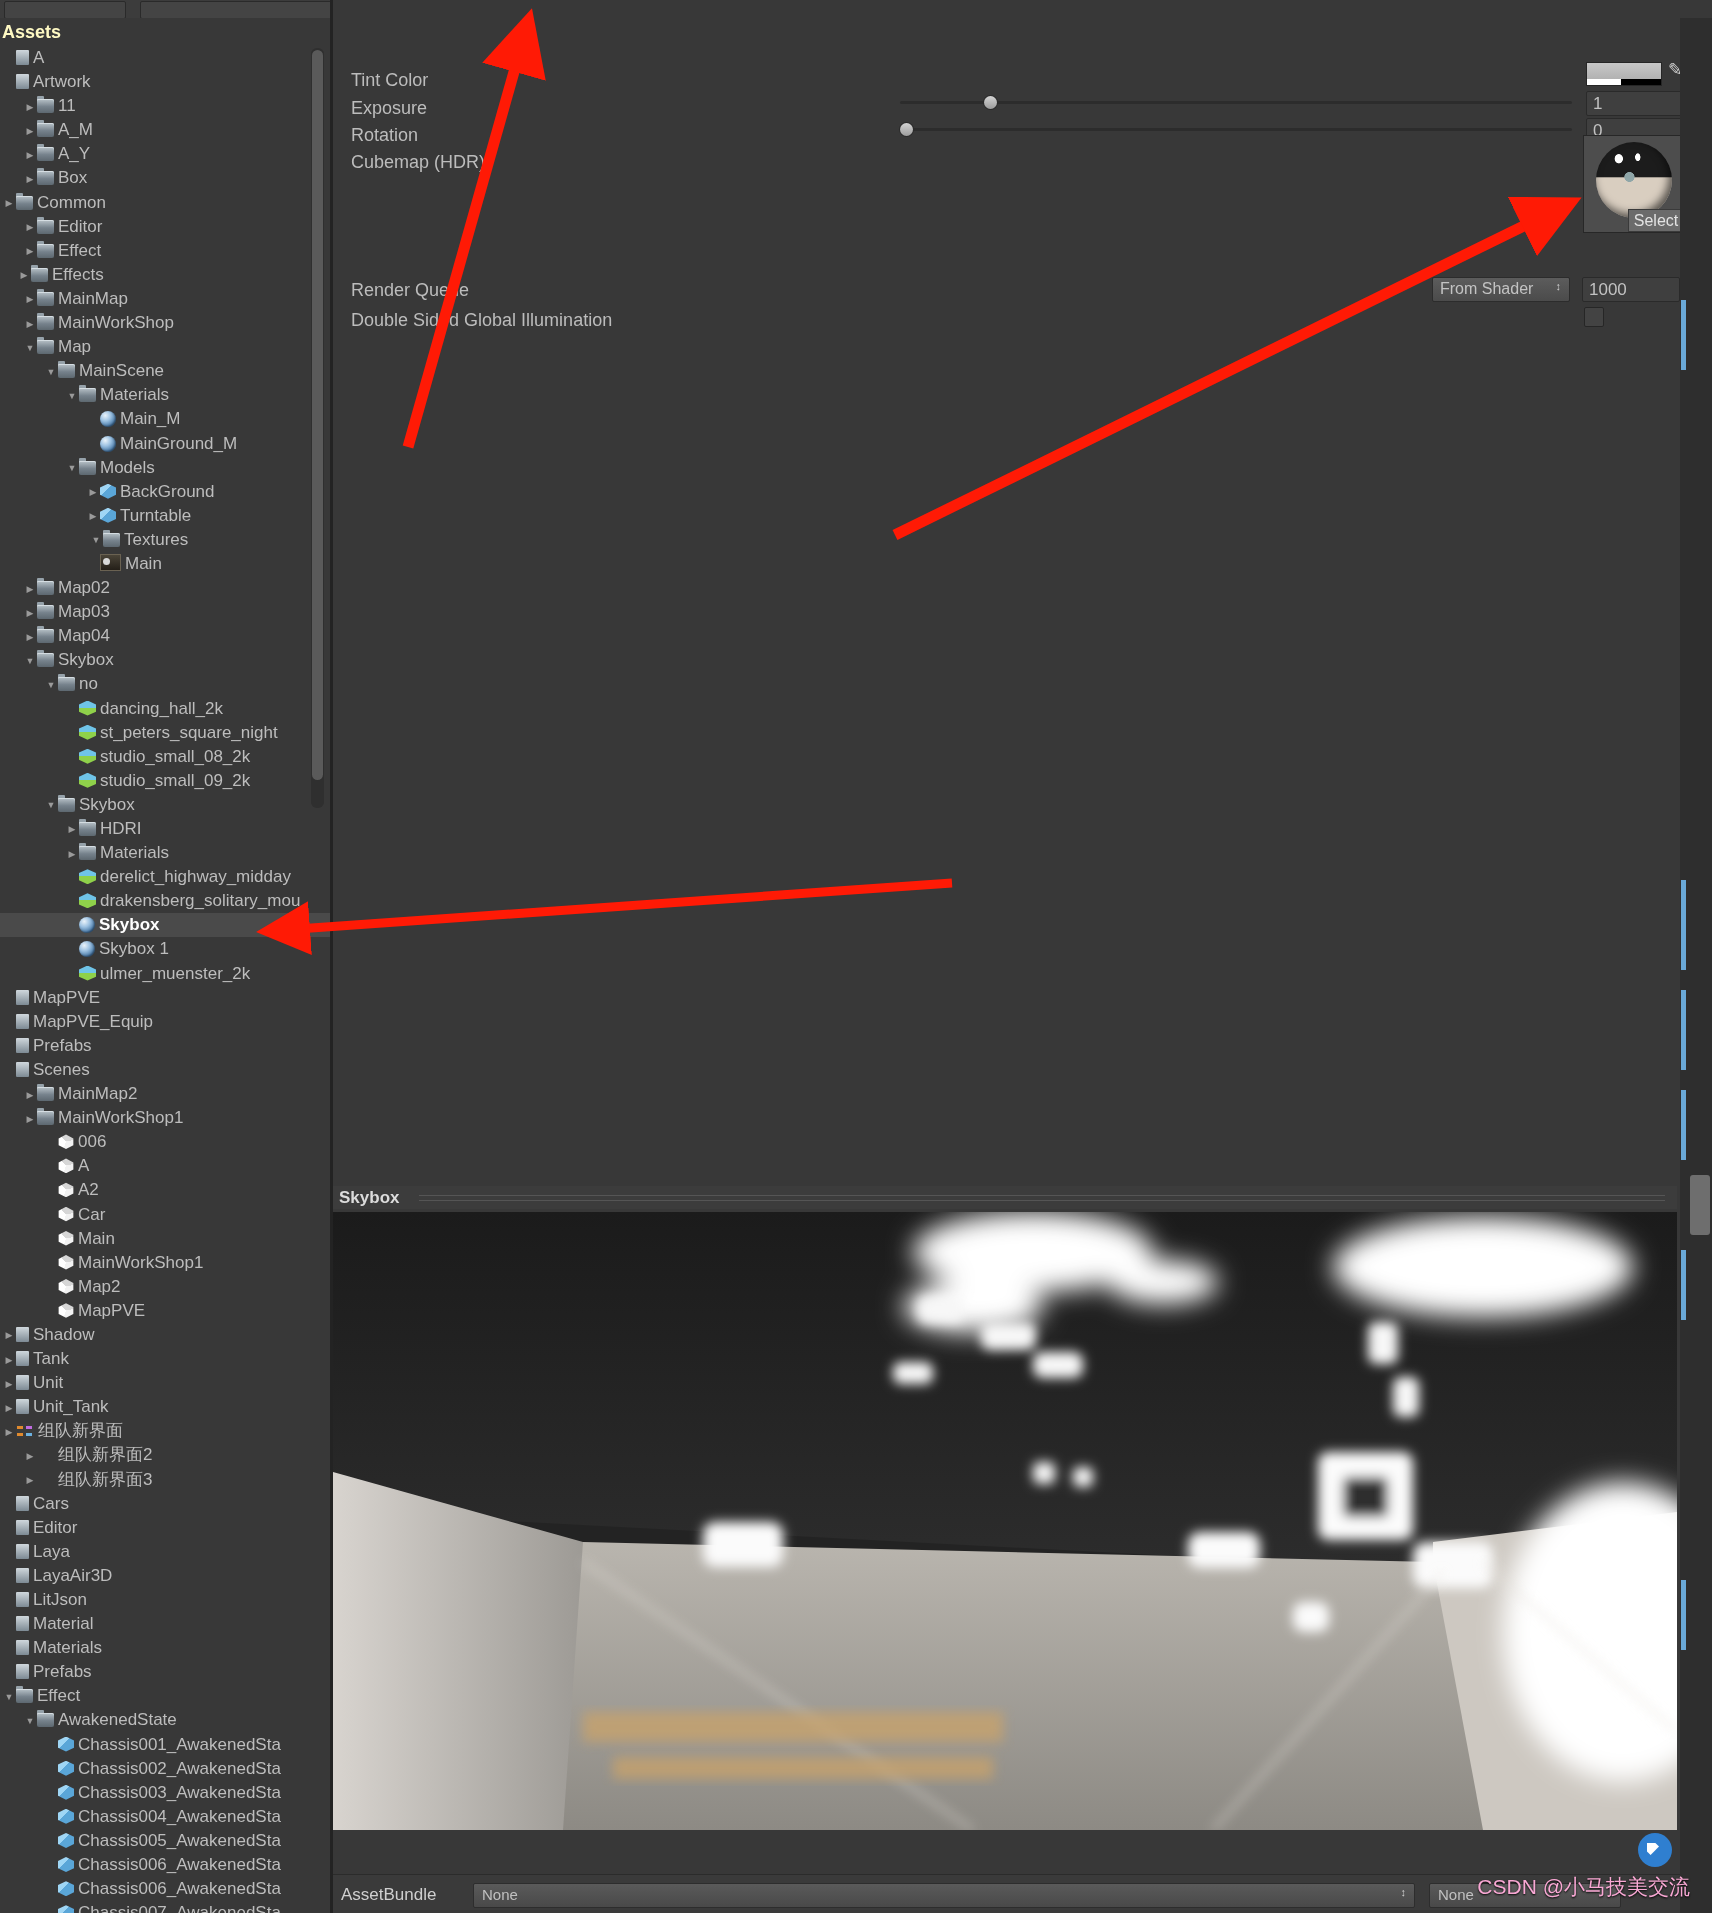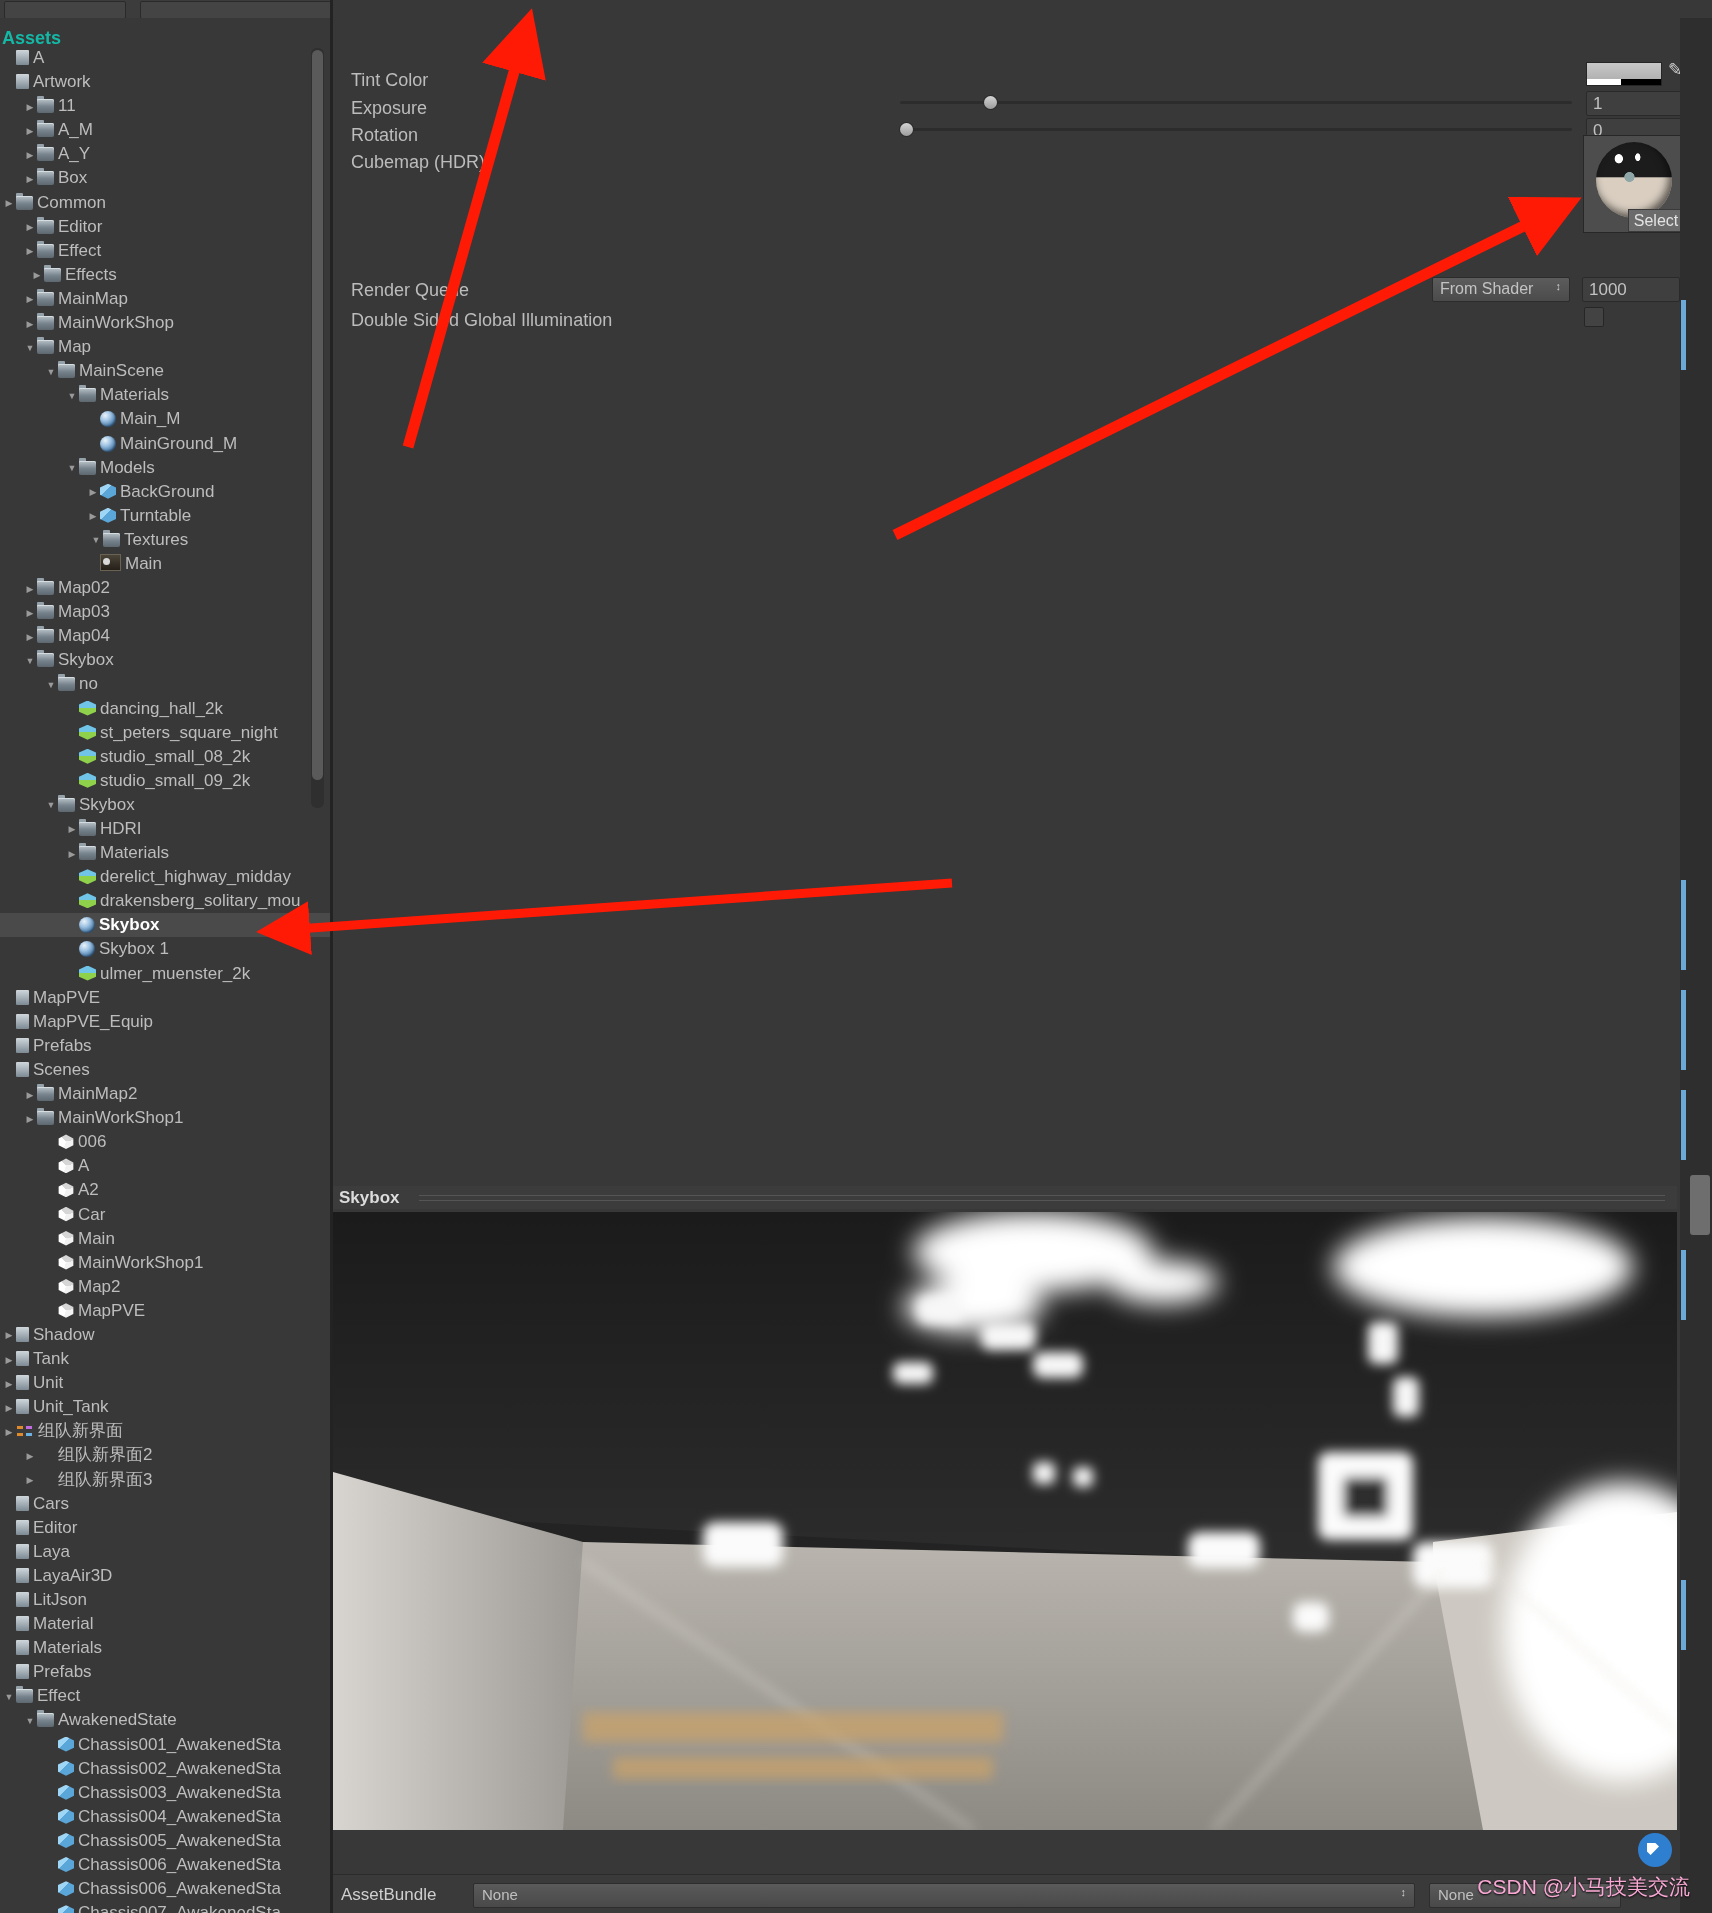--- a/index.html
+++ b/index.html
@@ -7,21 +7,21 @@
     width:1712px;height:1913px;position:relative;overflow:hidden;
     font-family:"Liberation Sans","DejaVu Sans",sans-serif;
     font-size:17px;color:#b8b8b8;
     -webkit-font-smoothing:antialiased;
   }
   
   #topstrip{position:absolute;left:0;top:0;width:1712px;height:18px;background:#3c3c3c;border-bottom:1px solid #232323;}
   #topstrip .tbox{position:absolute;top:1px;height:16px;background:#444;border:1px solid #2a2a2a;border-radius:2px;}
   
   #project{position:absolute;left:0;top:18px;width:330px;height:1895px;background:#383838;overflow:hidden;}
-  #assets-title{position:absolute;left:2px;top:10px;font-weight:bold;font-size:18px;color:#14b8a6;}
+  #assets-title{position:absolute;left:2px;top:4px;font-weight:bold;font-size:18px;color:#fef9c3;}
   #tree{position:absolute;left:0;top:28px;width:330px;}
   .row{position:relative;height:24.1px;line-height:24.1px;white-space:nowrap;padding-left:2px;}
   .row.sel{background:#4a4a4a;}
   .row.sel .lbl{color:#ffffff;font-weight:bold;}
   .tw{display:inline-block;width:14px;text-align:center;font-size:9px;color:#9a9a9a;vertical-align:middle;}
   .tw.none{color:transparent;}
   .ico{display:inline-block;width:17px;height:14px;vertical-align:-2px;margin-right:4px;position:relative;}
   
   .ico.folder{background:linear-gradient(#b9c3c9,#76828c 55%,#5d6870);border-radius:1px 2px 2px 2px;
      box-shadow:inset 0 1px 0 #d5dde2;}
@@ -145,21 +145,21 @@
   <div id="tree">
       <div class="row" style="padding-left: 2px;"><span class="tw none">•</span><span class="ico page"></span><span class="lbl">A</span></div>
       <div class="row" style="padding-left: 2px;"><span class="tw none">•</span><span class="ico page"></span><span class="lbl">Artwork</span></div>
       <div class="row" style="padding-left: 23px;"><span class="tw">▶</span><span class="ico folder"></span><span class="lbl">11</span></div>
       <div class="row" style="padding-left: 23px;"><span class="tw">▶</span><span class="ico folder"></span><span class="lbl">A_M</span></div>
       <div class="row" style="padding-left: 23px;"><span class="tw">▶</span><span class="ico folder"></span><span class="lbl">A_Y</span></div>
       <div class="row" style="padding-left: 23px;"><span class="tw">▶</span><span class="ico folder"></span><span class="lbl">Box</span></div>
       <div class="row" style=""><span class="tw">▶</span><span class="ico folder"></span><span class="lbl">Common</span></div>
       <div class="row" style="padding-left: 23px;"><span class="tw">▶</span><span class="ico folder"></span><span class="lbl">Editor</span></div>
       <div class="row" style="padding-left: 23px;"><span class="tw">▶</span><span class="ico folder"></span><span class="lbl">Effect</span></div>
-      <div class="row" style="padding-left: 30px;"><span class="tw">▶</span><span class="ico folder"></span><span class="lbl">Effects</span></div>
+      <div class="row" style="padding-left: 17px;"><span class="tw">▶</span><span class="ico folder"></span><span class="lbl">Effects</span></div>
       <div class="row" style="padding-left: 23px;"><span class="tw">▶</span><span class="ico folder"></span><span class="lbl">MainMap</span></div>
       <div class="row" style="padding-left: 23px;"><span class="tw">▶</span><span class="ico folder"></span><span class="lbl">MainWorkShop</span></div>
       <div class="row" style="padding-left: 23px;"><span class="tw">▼</span><span class="ico folder"></span><span class="lbl">Map</span></div>
       <div class="row" style="padding-left: 44px;"><span class="tw">▼</span><span class="ico folder"></span><span class="lbl">MainScene</span></div>
       <div class="row" style="padding-left: 65px;"><span class="tw">▼</span><span class="ico folder"></span><span class="lbl">Materials</span></div>
       <div class="row" style="padding-left: 86px;"><span class="tw none">•</span><span class="ico mat"></span><span class="lbl">Main_M</span></div>
       <div class="row" style="padding-left: 86px;"><span class="tw none">•</span><span class="ico mat"></span><span class="lbl">MainGround_M</span></div>
       <div class="row" style="padding-left: 65px;"><span class="tw">▼</span><span class="ico folder"></span><span class="lbl">Models</span></div>
       <div class="row" style="padding-left: 86px;"><span class="tw">▶</span><span class="ico model"></span><span class="lbl">BackGround</span></div>
       <div class="row" style="padding-left: 86px;"><span class="tw">▶</span><span class="ico model"></span><span class="lbl">Turntable</span></div>

